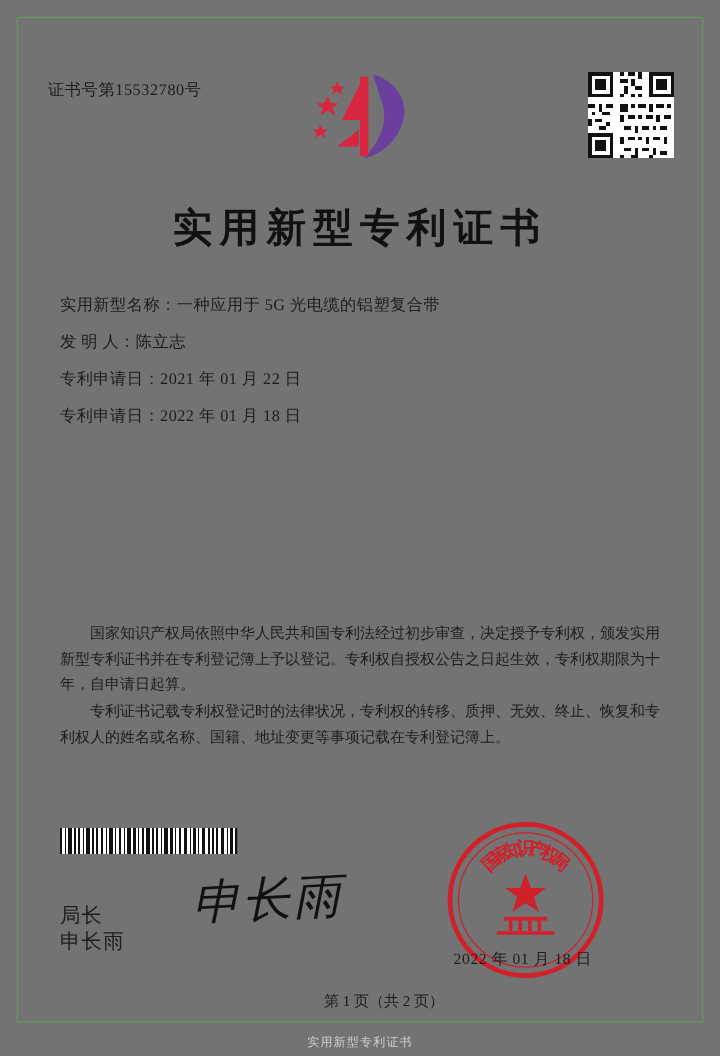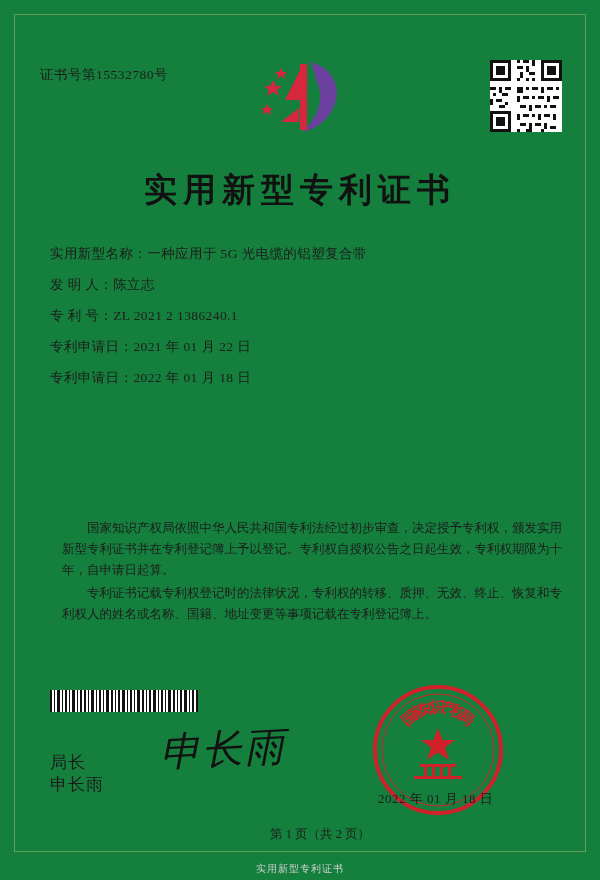--- a/index.html
+++ b/index.html
@@ -12,21 +12,21 @@
     height: 880px;
     font-family: "Liberation Serif", "DejaVu Serif", serif;
     color: #1c1c1c;
     overflow: hidden;
   }
 
   .page {
     position: relative;
     width: 600px;
     height: 880px;
-    background: #15803d;
+    background: #737373;
   }
 
   
   .cert-border {
     position: absolute;
     left: 14px;
     top: 14px;
     width: 572px;
     height: 838px;
     border: 1.5px solid #5f9e57;
@@ -108,21 +108,20 @@
   
   .paragraphs {
     position: absolute;
     left: 50px;
     top: 518px;
     width: 500px;
     font-size: 12.5px;
     line-height: 21px;
     text-align: justify;
     color: #1c1c1c;
-    margin-left: 12px;
   }
   .paragraphs p {
     margin: 0 0 2px 0;
     text-indent: 25px;
   }
 
   
   .barcode {
     position: absolute;
     left: 50px;
@@ -282,23 +281,20 @@
   <div class="doc-title">实用新型专利证书</div>
 
   <div class="fields">
     <div class="row">
       <span class="label">实用新型名称：</span><span class="value">一种应用于 5G 光电缆的铝塑复合带</span>
     </div>
     <div class="row">
       <span class="label">发 明 人：</span><span class="value">陈立志</span>
     </div>
     <div class="row">
-      <span class="label">专 利 号：</span><span class="value">ZL 2021 2 1386240.1</span>
-    </div>
-    <div class="row">
       <span class="label">专利申请日：</span><span class="value">2021 年 01 月 22 日</span>
     </div>
     <div class="row two-col">
       <span class="label">专利申请日：</span><span class="value">2022 年 01 月 18 日</span>
     </div>
   </div>
 
   <div class="paragraphs">
     <p>国家知识产权局依照中华人民共和国专利法经过初步审查，决定授予专利权，颁发实用新型专利证书并在专利登记簿上予以登记。专利权自授权公告之日起生效，专利权期限为十年，自申请日起算。</p>
     <p>专利证书记载专利权登记时的法律状况，专利权的转移、质押、无效、终止、恢复和专利权人的姓名或名称、国籍、地址变更等事项记载在专利登记簿上。</p>

